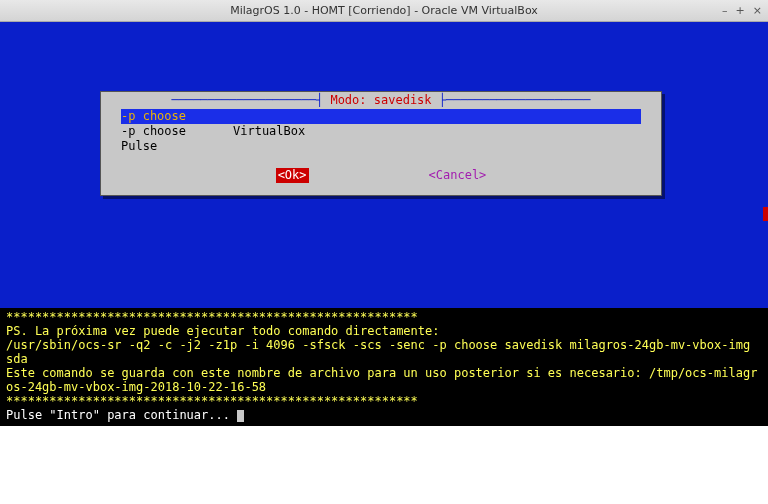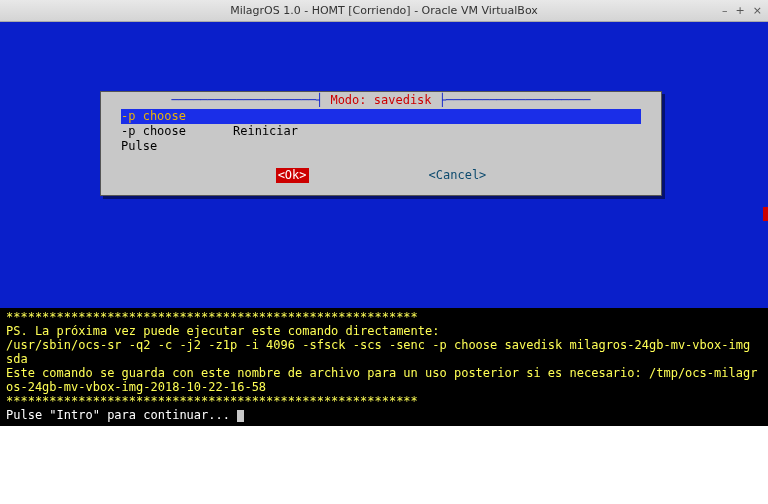--- a/index.html
+++ b/index.html
@@ -72,21 +72,21 @@
     justify-content: center;
     gap: 120px;
     margin-bottom: 10px;
   }
   .btn-ok {
     background: #c00;
     color: #fff;
     padding: 0 2px;
   }
   .btn-cancel {
-    color: #0c4a6e;
+    color: #a21caf;
   }
   .right-edge {
     position: absolute;
     right: 0; top: 185px;
     width: 5px; height: 14px;
     background: #c00;
   }
   .terminal {
     background: #000;
     color: #00ff00;
@@ -121,32 +121,32 @@
   <div class="blue-screen">
     <div class="right-edge"></div>
     <div class="dialog">
       <div class="dialog-title-line"><span>────────────────────┤ </span><span class="mode">Modo: savedisk</span><span> ├────────────────────</span></div>
       <div class="options">
         <div class="option-row selected">
           <span class="flag">-p choose</span>
         </div>
         <div class="option-row">
           <span class="flag">-p choose</span>
-          <span class="desc">Reiniciar</span>
+          <span class="desc">VirtualBox</span>
         </div>
         <div class="option-row">
           <span class="desc">Pulse</span>
         </div>
       </div>
       <div class="buttons">
         <span class="btn-ok">&lt;Ok&gt;</span>
         <span class="btn-cancel">&lt;Cancel&gt;</span>
       </div>
     </div>
   </div>
 
   <div class="terminal"><span class="yellow">*********************************************************</span>
-<span class="yellow">PS. La próxima vez puede ejecutar este comando directamente:</span>
+<span class="yellow">PS. La próxima vez puede ejecutar todo comando directamente:</span>
 <span class="yellow">/usr/sbin/ocs-sr -q2 -c -j2 -z1p -i 4096 -sfsck -scs -senc -p choose savedisk milagros-24gb-mv-vbox-img sda</span>
 <span class="yellow">Este comando se guarda con este nombre de archivo para un uso posterior si es necesario: /tmp/ocs-milagros-24gb-mv-vbox-img-2018-10-22-16-58</span>
 <span class="yellow">*********************************************************</span>
 <span class="white">Pulse "Intro" para continuar... </span><span class="cursor"></span></div>
 </div>
 
 </body></html>

